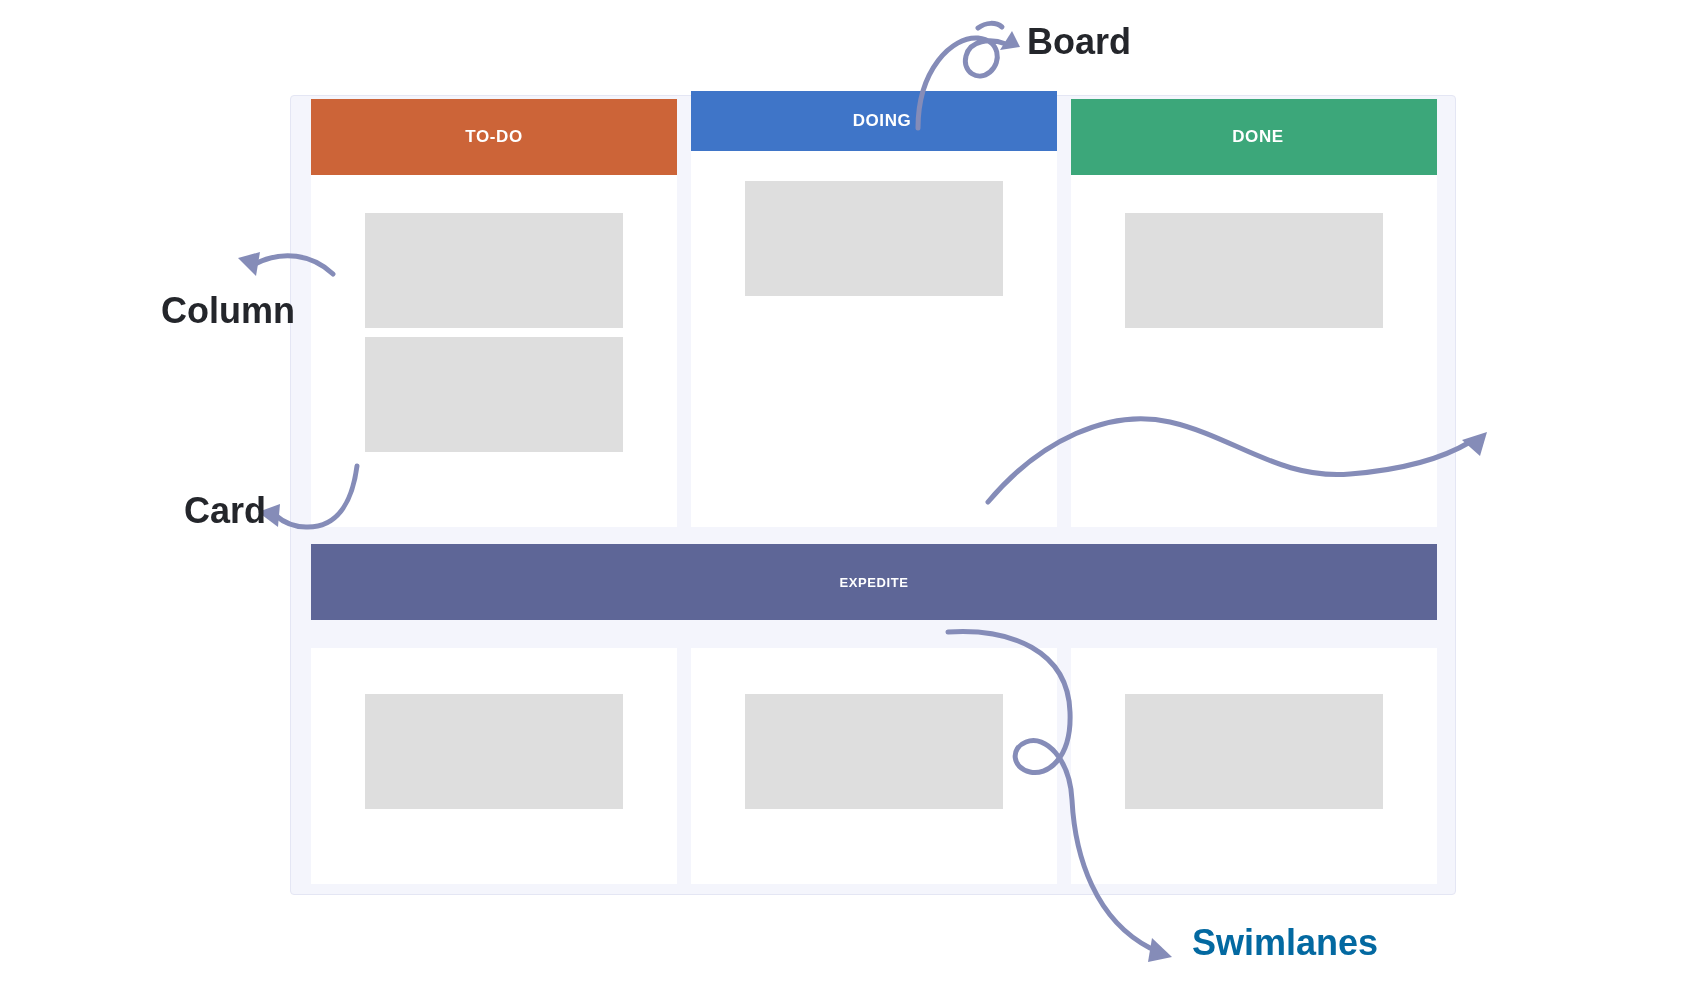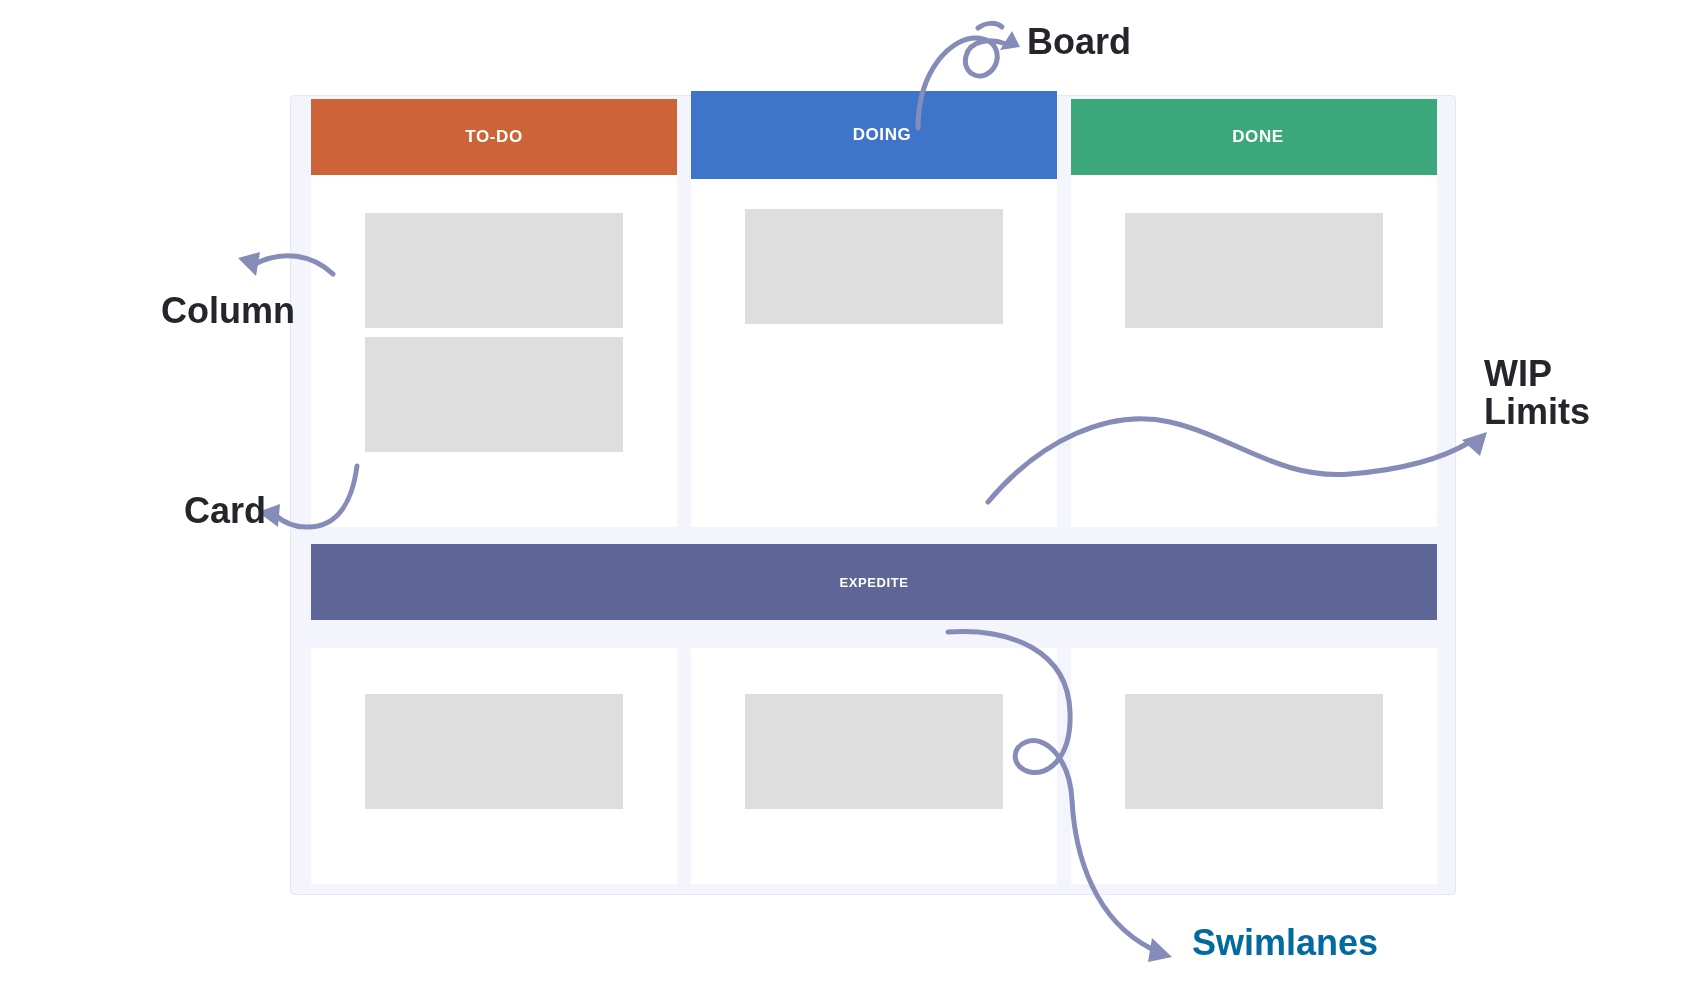--- a/index.html
+++ b/index.html
@@ -33,21 +33,21 @@
 
   .col-header{
     height:76px;
     display:flex; align-items:center; justify-content:center;
     color:#ffffff;
     font-weight:bold;
     font-size:17px;
     letter-spacing:.6px;
   }
   .col-header.todo  { background:#cc6438; }
-  .col-header.doing { background:#3f75c8; height:88px; margin-top:-8px;padding-left:16px; }
+  .col-header.doing { background:#3f75c8; height:60px; margin-top:-8px;padding-left:16px; }
   .col-header.done  { background:#3ca77a;padding-left:8px; }
 
   .col-body{ position:relative; }
 
   
   .card{
     position:absolute;
     background:#dedede;
     width:258px;
     height:115px;
@@ -178,17 +178,16 @@
     </g>
 
   </svg>
 
   <div class="anno anno-board" style="color: rgb(36, 38, 43);">Board</div>
 
   <div class="anno anno-column" style="color: rgb(36, 38, 43);">Column</div>
 
   <div class="anno anno-card" style="color: rgb(36, 38, 43);">Card</div>
 
-  <div class="anno anno-wip" style="color: rgb(36, 38, 43);">WIP Limits</div>
 
   <div class="anno anno-swimlanes" style="color: #0369a1;">Swimlanes</div>
 
 </div>
 
 </body></html>

